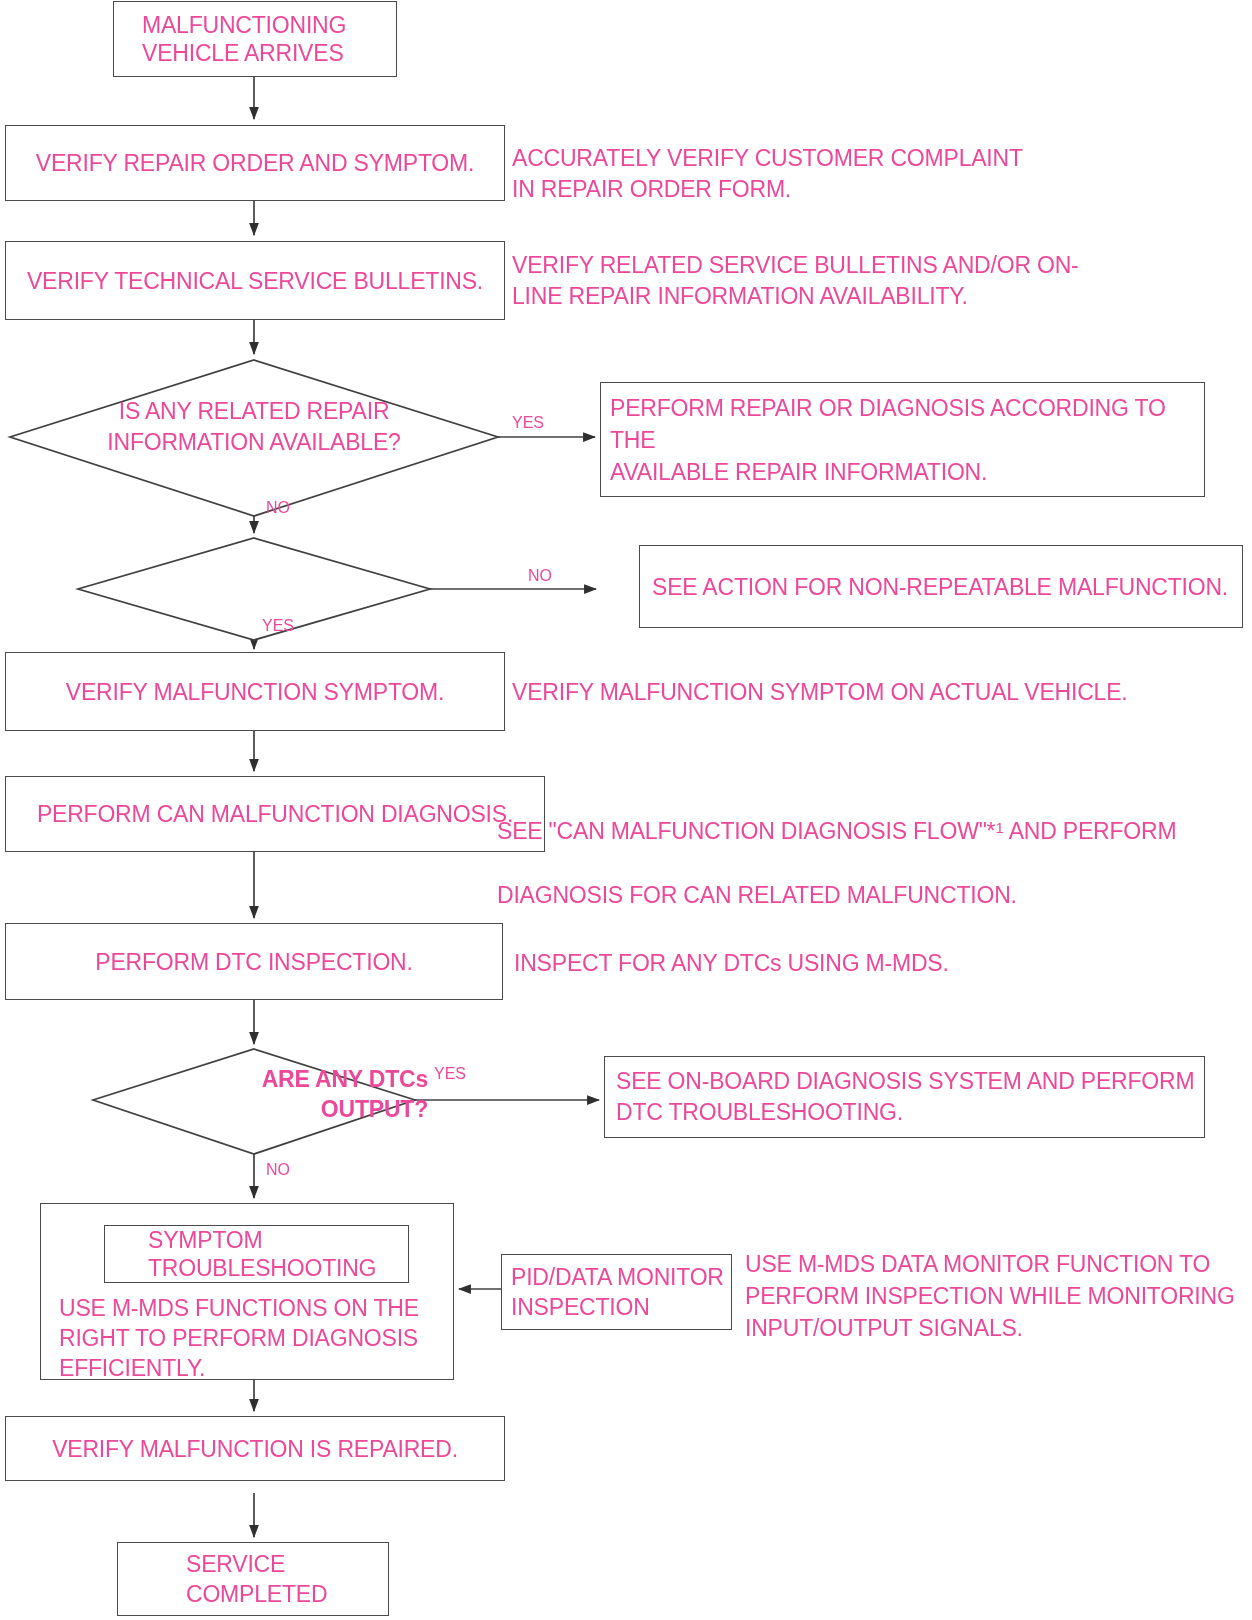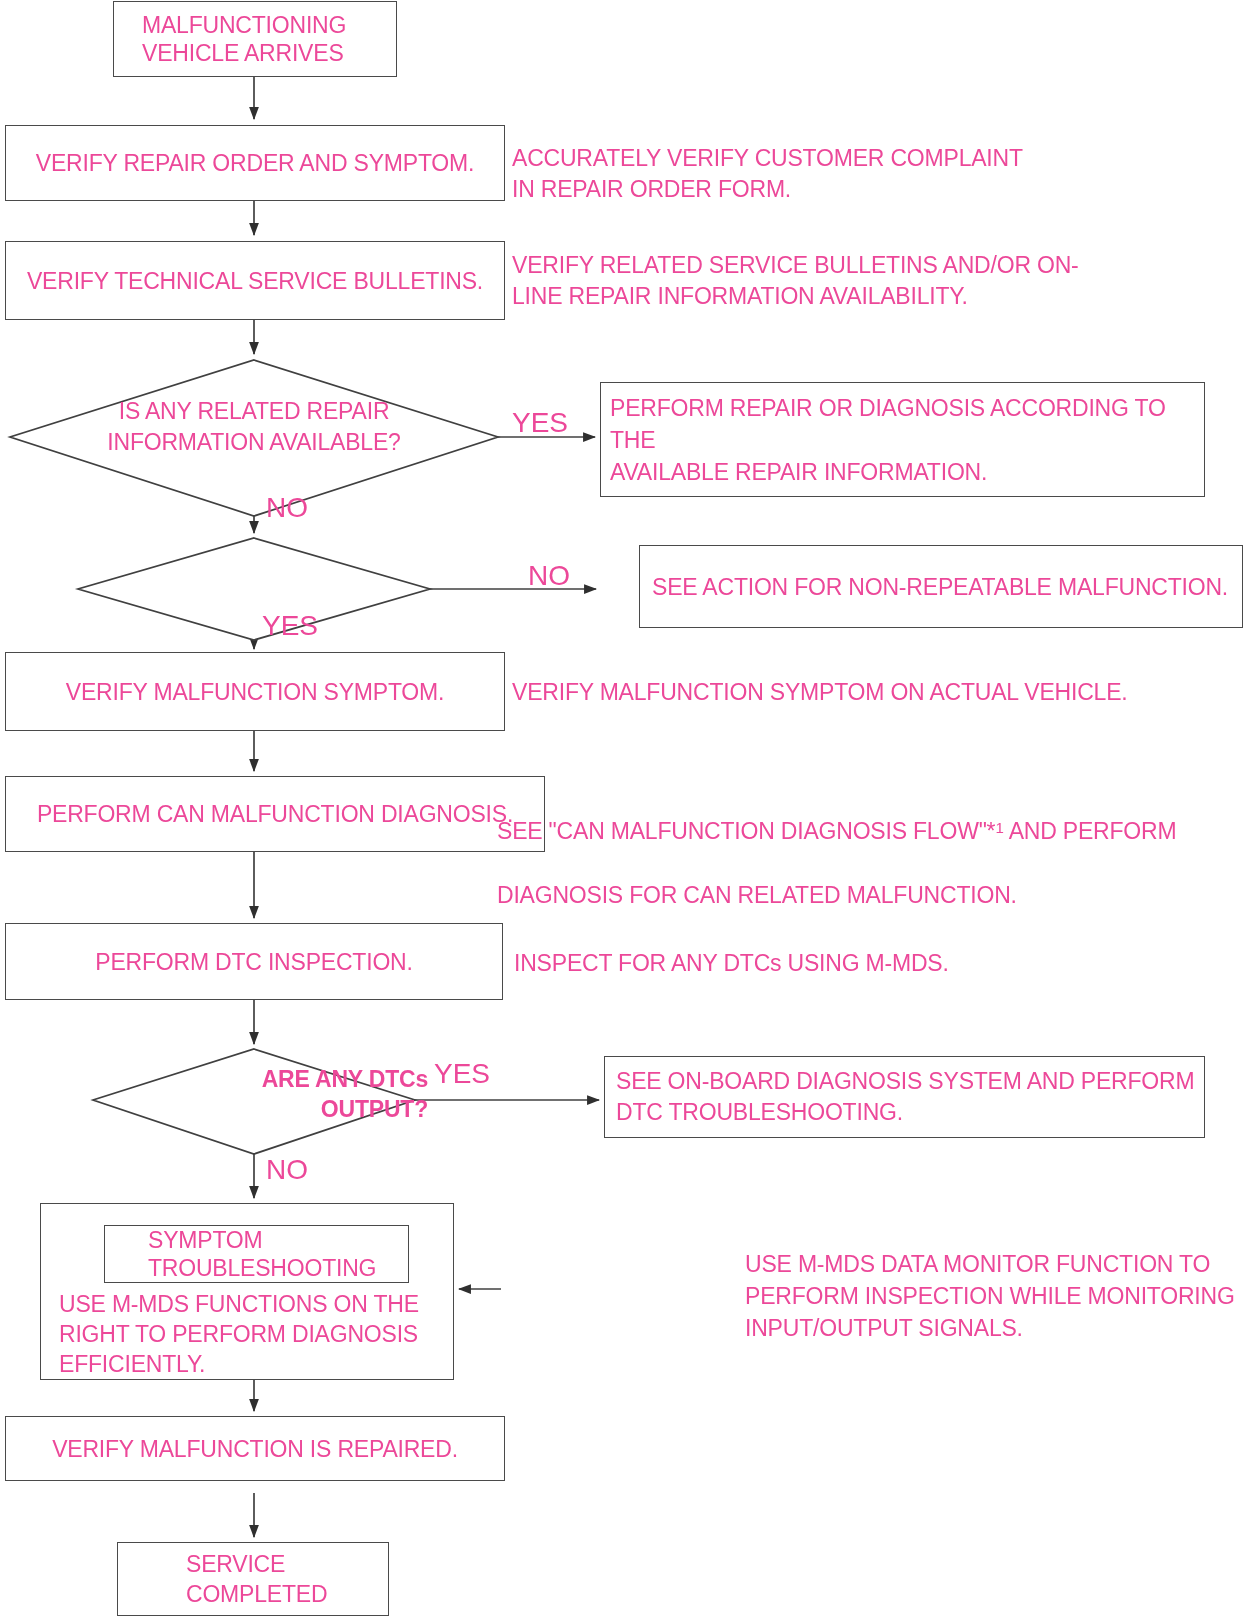--- a/index.html
+++ b/index.html
@@ -9,21 +9,21 @@
     font-size:23px;letter-spacing:-0.2px;line-height:30px;
   }
   #wires{position:absolute;left:0;top:0;width:1252px;height:1620px;}
   .box{
     position:absolute;border:1.6px solid #4a4a4a;background:#ffffff;box-sizing:border-box;
     display:flex;flex-direction:column;justify-content:center;
   }
   .center{align-items:center;text-align:center;}
   .ml{white-space:pre-line;}
   .note{position:absolute;white-space:pre-line;line-height:31px;}
-  .dlabel{position:absolute;font-size:28px;letter-spacing:0;}
+  .dlabel{position:absolute;font-size:16px;letter-spacing:0;}
   .dtext{position:absolute;line-height:30px;}
   sup{font-size:15px;line-height:0;vertical-align:6px;letter-spacing:0;}
   .innerbox{
     position:absolute;border:1.6px solid #4a4a4a;box-sizing:border-box;background:#fff;
     display:flex;flex-direction:column;justify-content:center;line-height:28px;
   }
 </style>
 </head>
 <body>
 
@@ -116,30 +116,34 @@
 OUTPUT?</div>
   </div>
   <div class="dlabel" style="left:434px;top:1059px;">YES</div>
   <div class="dlabel" style="left:266px;top:1155px;">NO</div>
 
   <div class="box" style="left:604px;top:1056px;width:601px;height:82px;padding-left:11px;line-height:31px;">
     <div class="ml">SEE ON-BOARD DIAGNOSIS SYSTEM AND PERFORM
 DTC TROUBLESHOOTING.</div>
   </div>
 
-  <div class="box" style="left:40px;top:1203px;width:414px;height:177px;justify-content:flex-end;">
+  <div class="box" style="left:40px;top:1203px;width:414px;height:177px;justify-content:flex-start;">
     <div class="innerbox" style="left:63px;top:21px;width:305px;height:58px;padding-left:43px;">
       <div class="ml">SYMPTOM
 TROUBLESHOOTING</div>
     </div>
     <div class="ml" style="margin:89px 0 0 18px;line-height:30px;">USE M-MDS FUNCTIONS ON THE
 RIGHT TO PERFORM DIAGNOSIS
 EFFICIENTLY.</div>
   </div>
 
+  <div class="box" style="left:501px;top:1254px;width:231px;height:76px;padding-left:9px;">
+    <div class="ml">PID/DATA MONITOR
+INSPECTION</div>
+  </div>
   <div class="note" style="left:745px;top:1248px;line-height:32px;">USE M-MDS DATA MONITOR FUNCTION TO
 PERFORM INSPECTION WHILE MONITORING
 INPUT/OUTPUT SIGNALS.</div>
 
   <div class="box center" style="left:5px;top:1416px;width:500px;height:65px;">
     <div>VERIFY MALFUNCTION IS REPAIRED.</div>
   </div>
 
   <div class="box" style="left:117px;top:1542px;width:272px;height:74px;padding-left:68px;">
     <div class="ml">SERVICE

